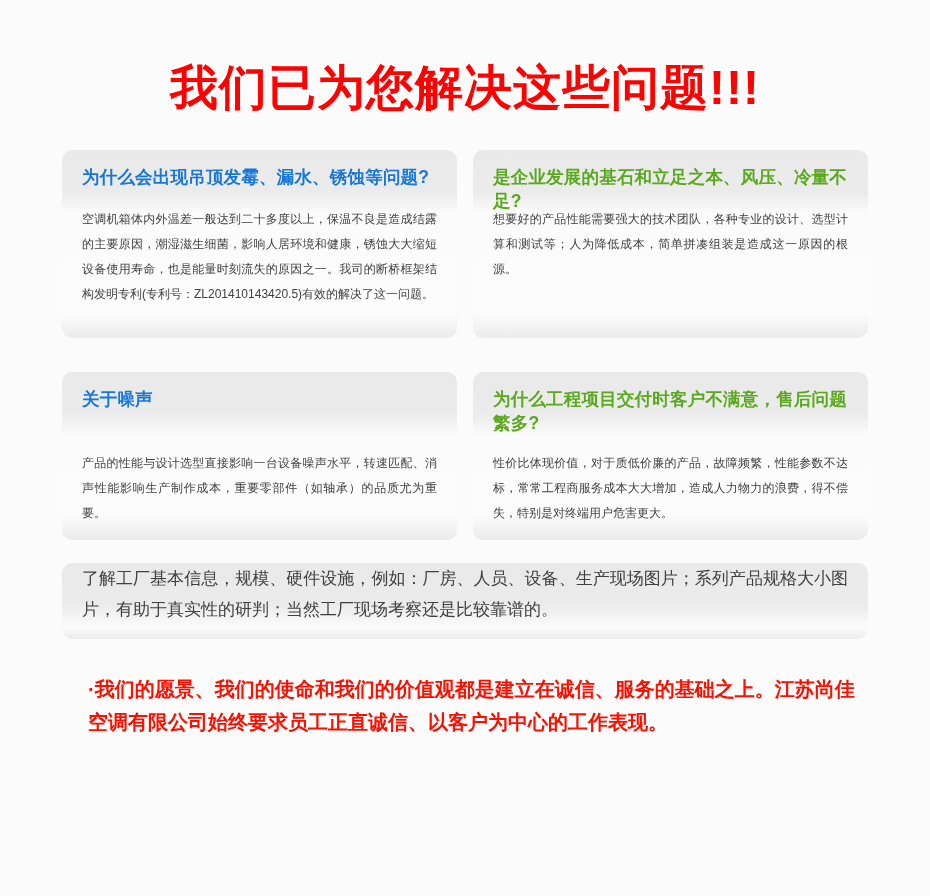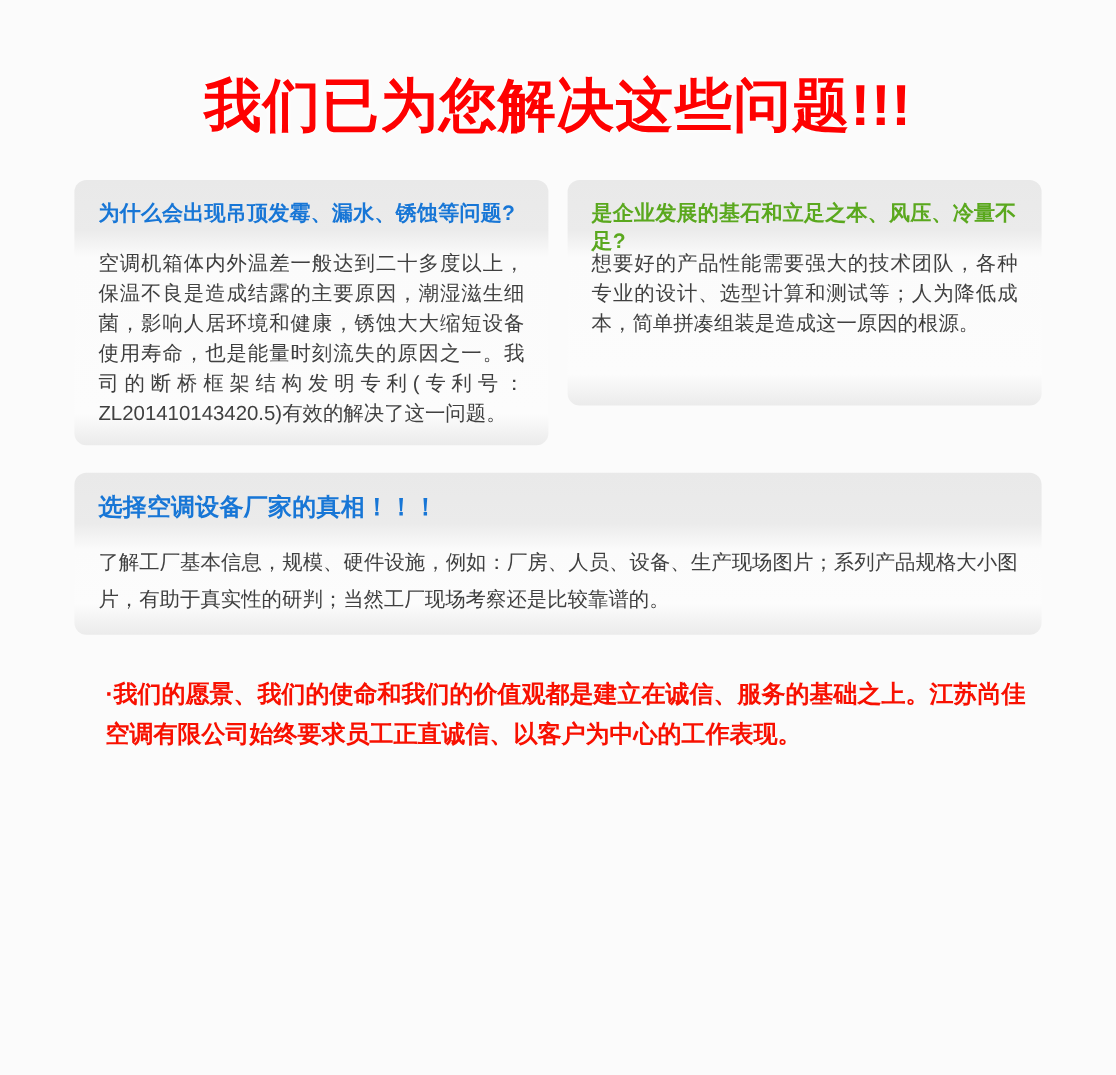--- a/index.html
+++ b/index.html
@@ -55,21 +55,21 @@
     box-sizing: border-box;
     font-size: 17.5px;
     font-weight: 700;
     letter-spacing: 0.2px;
   }
   .card-head.blue  { color: #1776d6; }
   .card-head.green { color: #5aa81e; }
   .card-body {
     margin: 12px 0 0 0;
     padding: 0 20px 14px 20px;
-    font-size: 17px;
+    font-size: 12px;
     line-height: 25px;
     color: #404040;
     text-align: justify;
   }
   .card-body.lower { margin-top: 34px; }
   .card.wide {
     margin-top: 23px;
     flex: none;
     width: 806px;
   }
@@ -101,23 +101,32 @@
       <section class="card min-tall">
         <h2 class="card-head blue">为什么会出现吊顶发霉、漏水、锈蚀等问题?</h2>
         <p class="card-body">空调机箱体内外温差一般达到二十多度以上，保温不良是造成结露的主要原因，潮湿滋生细菌，影响人居环境和健康，锈蚀大大缩短设备使用寿命，也是能量时刻流失的原因之一。我司的断桥框架结构发明专利(专利号：ZL201410143420.5)有效的解决了这一问题。</p>
       </section>
       <section class="card min-tall">
         <h2 class="card-head green">是企业发展的基石和立足之本、风压、冷量不足?</h2>
         <p class="card-body">想要好的产品性能需要强大的技术团队，各种专业的设计、选型计算和测试等；人为降低成本，简单拼凑组装是造成这一原因的根源。</p>
       </section>
     </div>
 
+    <div class="grid-row row-2">
+      <section class="card min-med">
+        <h2 class="card-head blue">关于噪声</h2>
+        <p class="card-body lower">产品的性能与设计选型直接影响一台设备噪声水平，转速匹配、消声性能影响生产制作成本，重要零部件（如轴承）的品质尤为重要。</p>
+      </section>
+      <section class="card">
+        <h2 class="card-head green">为什么工程项目交付时客户不满意，售后问题繁多?</h2>
+        <p class="card-body lower">性价比体现价值，对于质低价廉的产品，故障频繁，性能参数不达标，常常工程商服务成本大大增加，造成人力物力的浪费，得不偿失，特别是对终端用户危害更大。</p>
+      </section>
+    </div>
 
     <section class="card wide">
-      <h2 class="card-head blue">选择空调设备厂家的真相！！！</h2>
       <p class="card-body">了解工厂基本信息，规模、硬件设施，例如：厂房、人员、设备、生产现场图片；系列产品规格大小图片，有助于真实性的研判；当然工厂现场考察还是比较靠谱的。</p>
     </section>
 
   </div>
 
   <div class="footer-notes">
     <p>·我们的愿景、我们的使命和我们的价值观都是建立在诚信、服务的基础之上。江苏尚佳空调有限公司始终要求员工正直诚信、以客户为中心的工作表现。</p>
   </div>
 
 </div>

